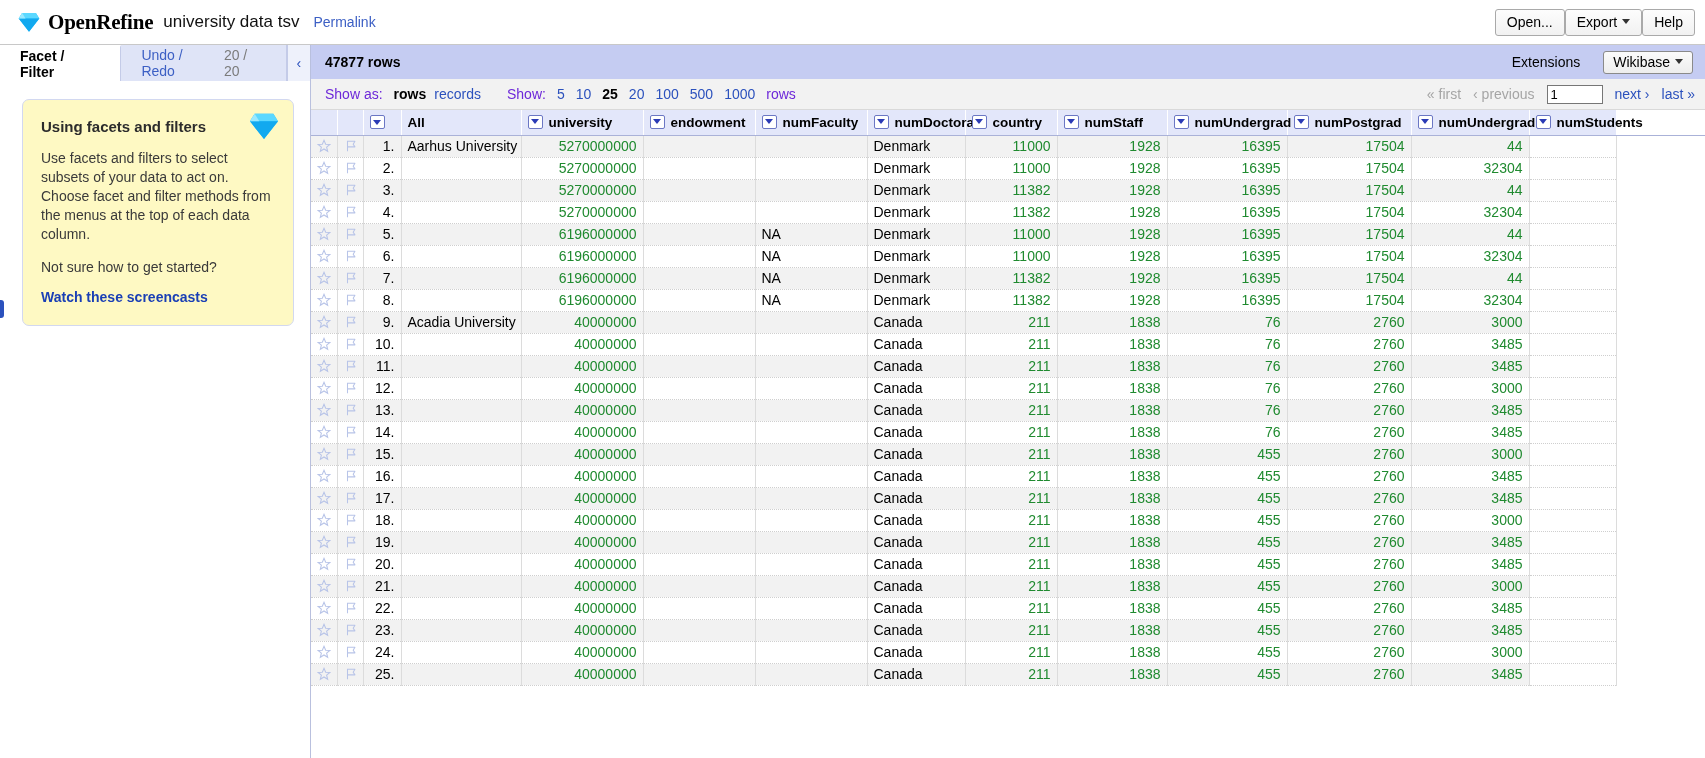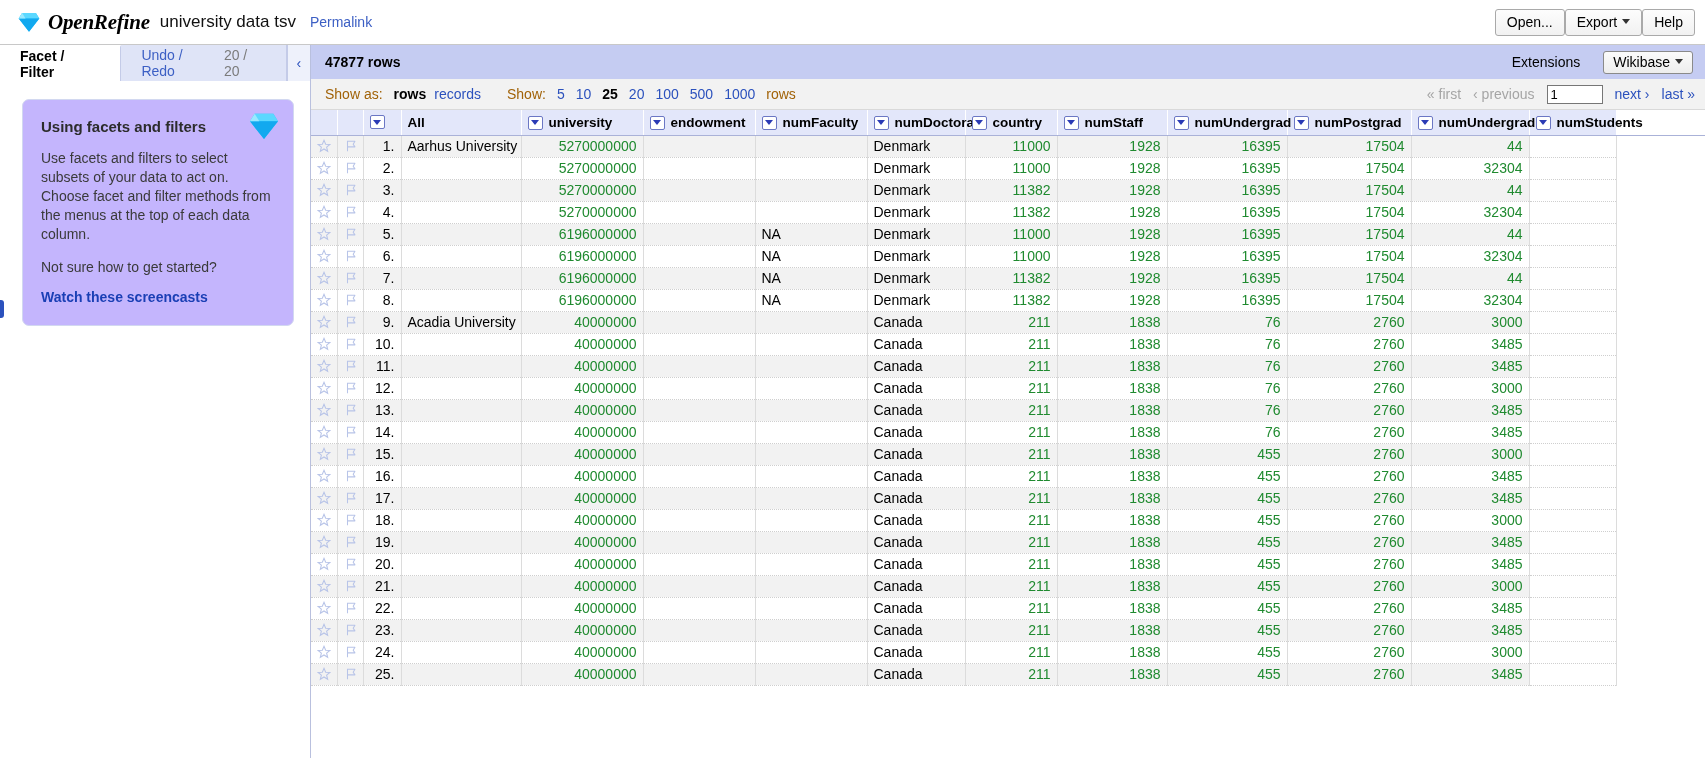--- a/index.html
+++ b/index.html
@@ -25,21 +25,20 @@
     padding: 0 10px 0 18px;
     position: relative;
   }
   #logo-diamond { width: 22px; height: 22px; margin-right: 8px; flex: 0 0 auto; }
   #app-title {
     font-family: "Liberation Serif", serif;
     font-weight: bold;
     font-size: 21px;
     letter-spacing: -0.2px;
     margin-right: 10px;
-    font-style: italic;
   }
   #project-name {
     font-size: 17px;
     margin-right: 14px;
     color: #111;
   }
   #permalink {
     font-size: 14px;
     color: #3c5fc4;
     cursor: pointer;
@@ -118,21 +117,21 @@
     justify-content: center;
     background: #eef1fb;
     color: #2b51bd;
     font-size: 14px;
     cursor: pointer;
     border-left: 1px solid #c4cbe8;
   }
 
   #facet-help {
     margin: 18px 22px 0 22px;
-    background: #c4b5fd;
+    background: #fef9c3;
     border: 1px solid #d2d8f0;
     border-radius: 7px;
     padding: 16px 18px 20px 18px;
     position: relative;
     width: 272px;
   }
   #facet-help h3 {
     margin: 2px 0 14px 0;
     font-size: 15px;
     font-weight: bold;
@@ -204,21 +203,21 @@
 
   #controls-bar {
     background: #f2f2f2;
     height: 31px;
     display: flex;
     align-items: center;
     padding: 0 10px 0 14px;
     border-bottom: 1px solid #d9d9d9;
     font-size: 14px;
   }
-  .ctl-label { color: #a16207; margin-right: 7px; }
+  .ctl-label { color: #6d28d9; margin-right: 7px; }
   .ctl-link {
     color: #2b51bd;
     cursor: pointer;
     padding: 1px 4px;
     border-radius: 2px;
   }
   .ctl-link.current { color: #000; font-weight: bold; cursor: default; }
   .ctl-sep { width: 22px; }
   #show-group { display: flex; align-items: center; gap: 3px; }
   #rows-word { margin-left: 7px; }
@@ -257,21 +256,21 @@
     border-right: 1px solid #fff;
     border-bottom: 1px solid #aab2d8;
     height: 25px;
     padding: 0 6px;
     font-size: 13.5px;
     font-weight: bold;
     vertical-align: middle;
     white-space: nowrap;
     text-align: left;
   }
-  th.colhead .hdr-inner { display: flex; align-items: flex-end; gap: 6px; }
+  th.colhead .hdr-inner { display: flex; align-items: flex-start; gap: 6px; }
   .menu-tri {
     width: 15px; height: 14px;
     border: 1px solid #6b77c4;
     background: #fff;
     border-radius: 2px;
     display: inline-flex;
     align-items: center;
     justify-content: center;
     flex: 0 0 auto;
     cursor: pointer;

